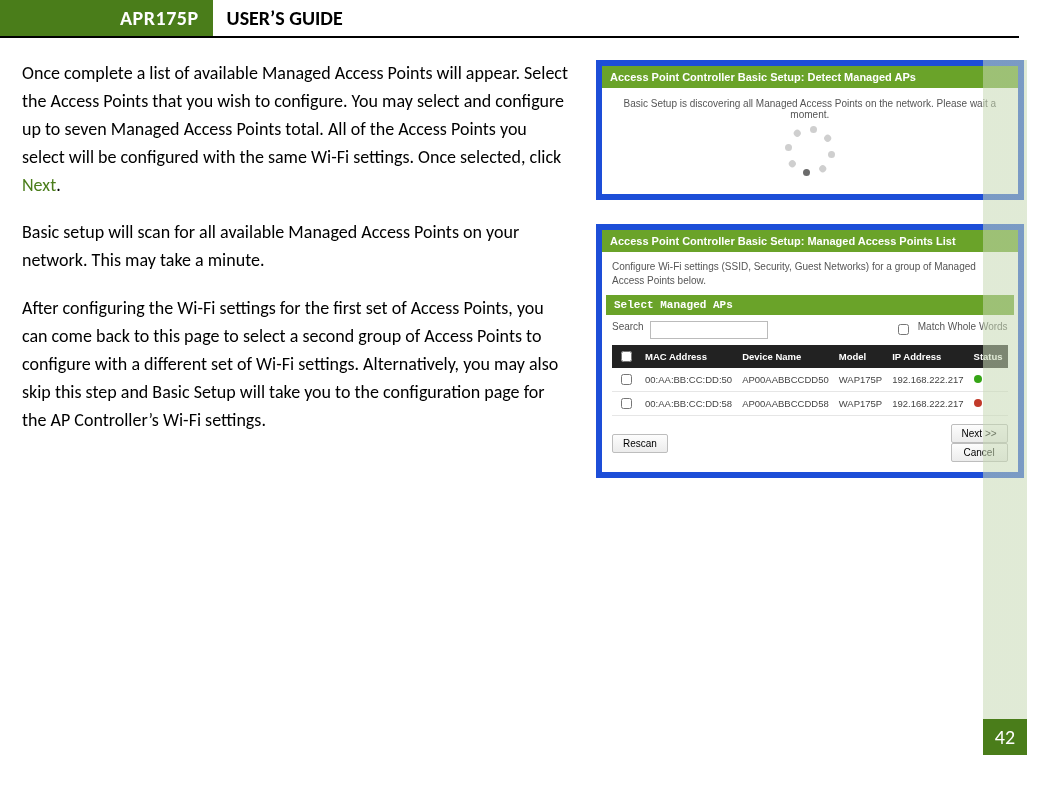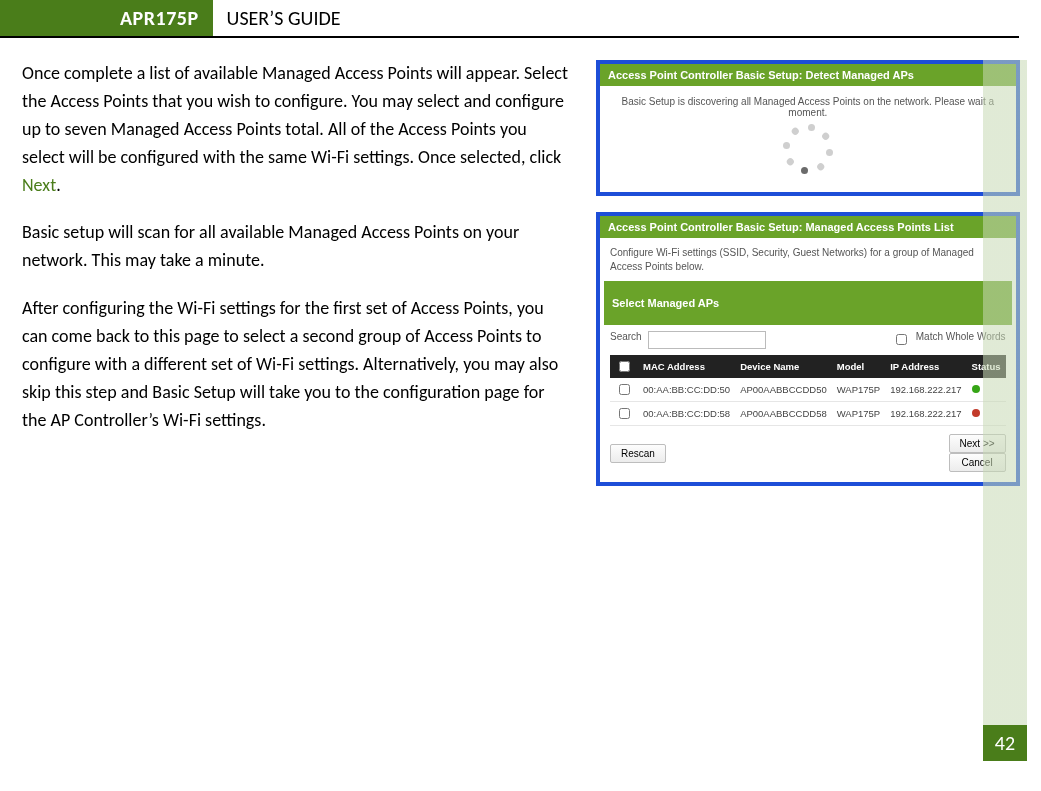--- a/index.html
+++ b/index.html
@@ -20,21 +20,21 @@
   }
   .header-badge {
     background: #4a7d1a;
     color: #fff;
     font-weight: 700;
     font-size: 20px;
     padding: 6px 14px 6px 120px;
     letter-spacing: .5px;
   }
   .header-title {
-    font-weight: 400;
+    font-weight: 700;
     font-size: 20px;
     padding: 6px 14px;
   }
   .body-wrap {
     padding: 22px 22px 0 22px;
     display: flex;
     gap: 24px;
   }
   .left-col { flex: 0 0 550px; }
   .right-col { flex: 1 1 auto; }
@@ -46,21 +46,21 @@
   .para {
     font-size: 18px;
     line-height: 1.55;
     margin: 0 0 20px 0;
   }
   .green { color: #4a7d1a; }
   
   .page-tab {
     position: absolute;
     right: 14px;
-    bottom: 30px;
+    bottom: 36px;
     width: 44px;
     height: 36px;
     background: #4a7d1a;
     color: #fff;
     font-size: 20px;
     display: flex;
     align-items: center;
     justify-content: center;
   }
   .page-tab::before {
@@ -75,40 +75,41 @@
     right: 14px;
     top: 0;
     width: 44px;
     bottom: 66px;
     background: linear-gradient(to bottom, rgba(199,217,180,.0) 0, rgba(199,217,180,.0) 60px, rgba(199,217,180,.55) 60px, rgba(199,217,180,.55) 100%);
     pointer-events: none;
   }
 
   
   .card {
-    border: 4px solid #1d4ed8;
-    margin-bottom: 16px;
+    border: 6px solid #1d4ed8;
+    margin-bottom: 24px;
     font-family: Arial, sans-serif;
     background: #fff;
   }
   .card-title {
     background: #6aa329;
     color: #fff;
     font-size: 11px;
     font-weight: 700;
     padding: 5px 8px;
   }
   .card-body { padding: 10px 12px; font-size: 10px; color: #555; }
   .card-subtitle {
     background: #6aa329;
     color: #fff;
     font-size: 11px;
     font-weight: 700;
-    padding: 16px 8px;
+    padding: 4px 8px;
     margin: 8px -6px 6px -6px;
+    font-family: Liberation Mono, monospace;
   }
 
   
   .spinner-wrap { text-align: center; padding: 8px 0 4px; }
   .spinner {
     width: 46px; height: 46px; position: relative; margin: 0 auto 6px;
   }
   .spinner span {
     position: absolute; width: 7px; height: 7px; border-radius: 50%;
     background: #cfcfcf;

